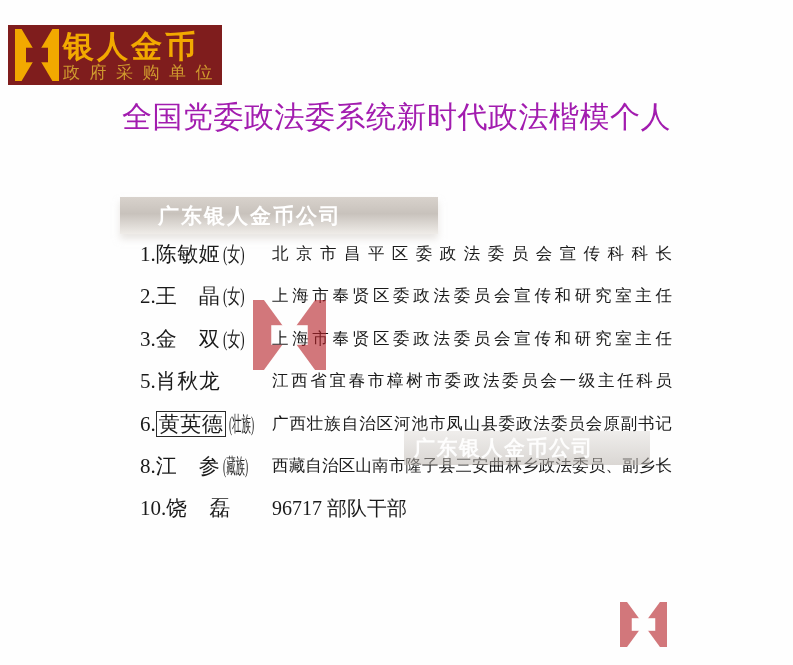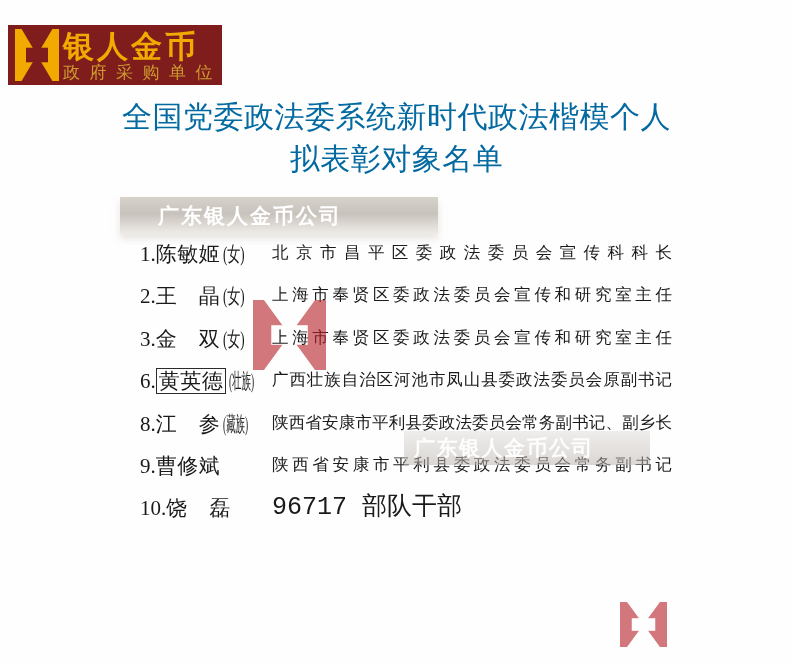--- a/index.html
+++ b/index.html
@@ -20,37 +20,37 @@
     font-weight:700; font-size:31px; line-height:34px; color:#f2a900; letter-spacing:3px; white-space:nowrap;
   }
   .brand-sub{
     font-family:"Liberation Sans","DejaVu Sans",sans-serif;
     font-size:17px; line-height:16px; color:#cf9a2e; letter-spacing:9.5px; white-space:nowrap; margin-top:1px;
   }
 
   
   .title{
     position:absolute; left:0; top:96px; width:100%; text-align:center;
-    font-size:30px; line-height:42px; color:#0369a1; letter-spacing:0.5px; z-index:1;
+    font-size:30px; line-height:42px; color:#a21caf; letter-spacing:0.5px; z-index:1;
   }
 
   
   .list{ position:absolute; left:140px; top:233px; width:645px; z-index:1; }
   .row{ position:relative; height:42.4px; line-height:42.4px; font-size:21px; white-space:nowrap; }
   .num{ display:inline-block; }
   .name{ letter-spacing:0.5px;text-align:center; }
   .name.boxed{ border:1.6px solid #2b2b2b; padding:0 2px; }
   .tag{ display:inline-block; margin-left:3px; transform-origin:left center; }
   .tag.narrow{ transform:scaleX(0.62); }
   .tag.xnarrow{ transform:scaleX(0.45); }
   .desc{
     position:absolute; left:132px; top:0; width:400px;
-    font-size:16.5px; text-align:justify; text-align-last:justify; letter-spacing:0;font-family:Liberation Mono, monospace;
+    font-size:16.5px; text-align:justify; text-align-last:justify; letter-spacing:0;
   }
-  .desc.plain{ text-align:left; text-align-last:left; font-size:25px; width:420px; }
+  .desc.plain{ text-align:left; text-align-last:left; font-size:20px; width:420px; }
 
   
   .band1{
     position:absolute; left:120px; top:197px; width:318px; height:37px; z-index:2;
     background:linear-gradient(to bottom,#d8d2cc 0%,#c8c2bc 45%,#efece8 100%);
     box-shadow:0 5px 7px rgba(215,210,204,0.55);
     font-family:"Liberation Sans","DejaVu Sans",sans-serif;
     font-weight:700; font-size:21px; line-height:37px; color:#ffffff;
     letter-spacing:2px; padding-left:38px; box-sizing:border-box; white-space:nowrap;
   }
@@ -84,21 +84,20 @@
       <rect width="100" height="100" fill="#f2a900" mask="url(#mk-hdr)"></rect>
     </svg>
     <div class="hdr-text">
       <div class="brand">银人金币</div>
       <div class="brand-sub">政府采购单位</div>
     </div>
   </div>
 
   <div class="title">
     <div>全国党委政法委系统新时代政法楷模个人</div>
-    <div>拟表彰对象名单</div>
   </div>
 
   <div class="band1">广东银人金币公司</div>
 
   <div class="list">
 
     <div class="row">
       <span class="num">1.</span><span class="name">陈敏姬</span><span class="tag narrow">(女)</span>
       <span class="desc">北京市昌平区委政法委员会宣传科科长</span>
     </div>
@@ -107,36 +106,36 @@
       <span class="num">2.</span><span class="name">王　晶</span><span class="tag narrow">(女)</span>
       <span class="desc">上海市奉贤区委政法委员会宣传和研究室主任</span>
     </div>
 
     <div class="row">
       <span class="num">3.</span><span class="name">金　双</span><span class="tag narrow">(女)</span>
       <span class="desc">上海市奉贤区委政法委员会宣传和研究室主任</span>
     </div>
 
 
+    <div class="row">
+      <span class="num">5.</span><span class="name">肖秋龙</span>
+      <span class="desc">江西省宜春市樟树市委政法委员会一级主任科员</span>
+    </div>
 
     <div class="row">
       <span class="num">6.</span><span class="name boxed">黄英德</span><span class="tag xnarrow">(壮族)</span>
       <span class="desc">广西壮族自治区河池市凤山县委政法委员会原副书记</span>
     </div>
 
 
     <div class="row">
       <span class="num">8.</span><span class="name">江　参</span><span class="tag xnarrow">(藏族)</span>
-      <span class="desc">陕西省安康市平利县委政法委员会常务副书记、副乡长</span>
+      <span class="desc">西藏自治区山南市隆子县三安曲林乡政法委员、副乡长</span>
     </div>
 
-    <div class="row">
-      <span class="num">9.</span><span class="name">曹修斌</span>
-      <span class="desc">陕西省安康市平利县委政法委员会常务副书记</span>
-    </div>
 
     <div class="row">
       <span class="num">10.</span><span class="name">饶　磊</span>
       <span class="desc plain">96717 部队干部</span>
     </div>
 
   </div>
 
   <div class="band2">广东银人金币公司</div>
 

